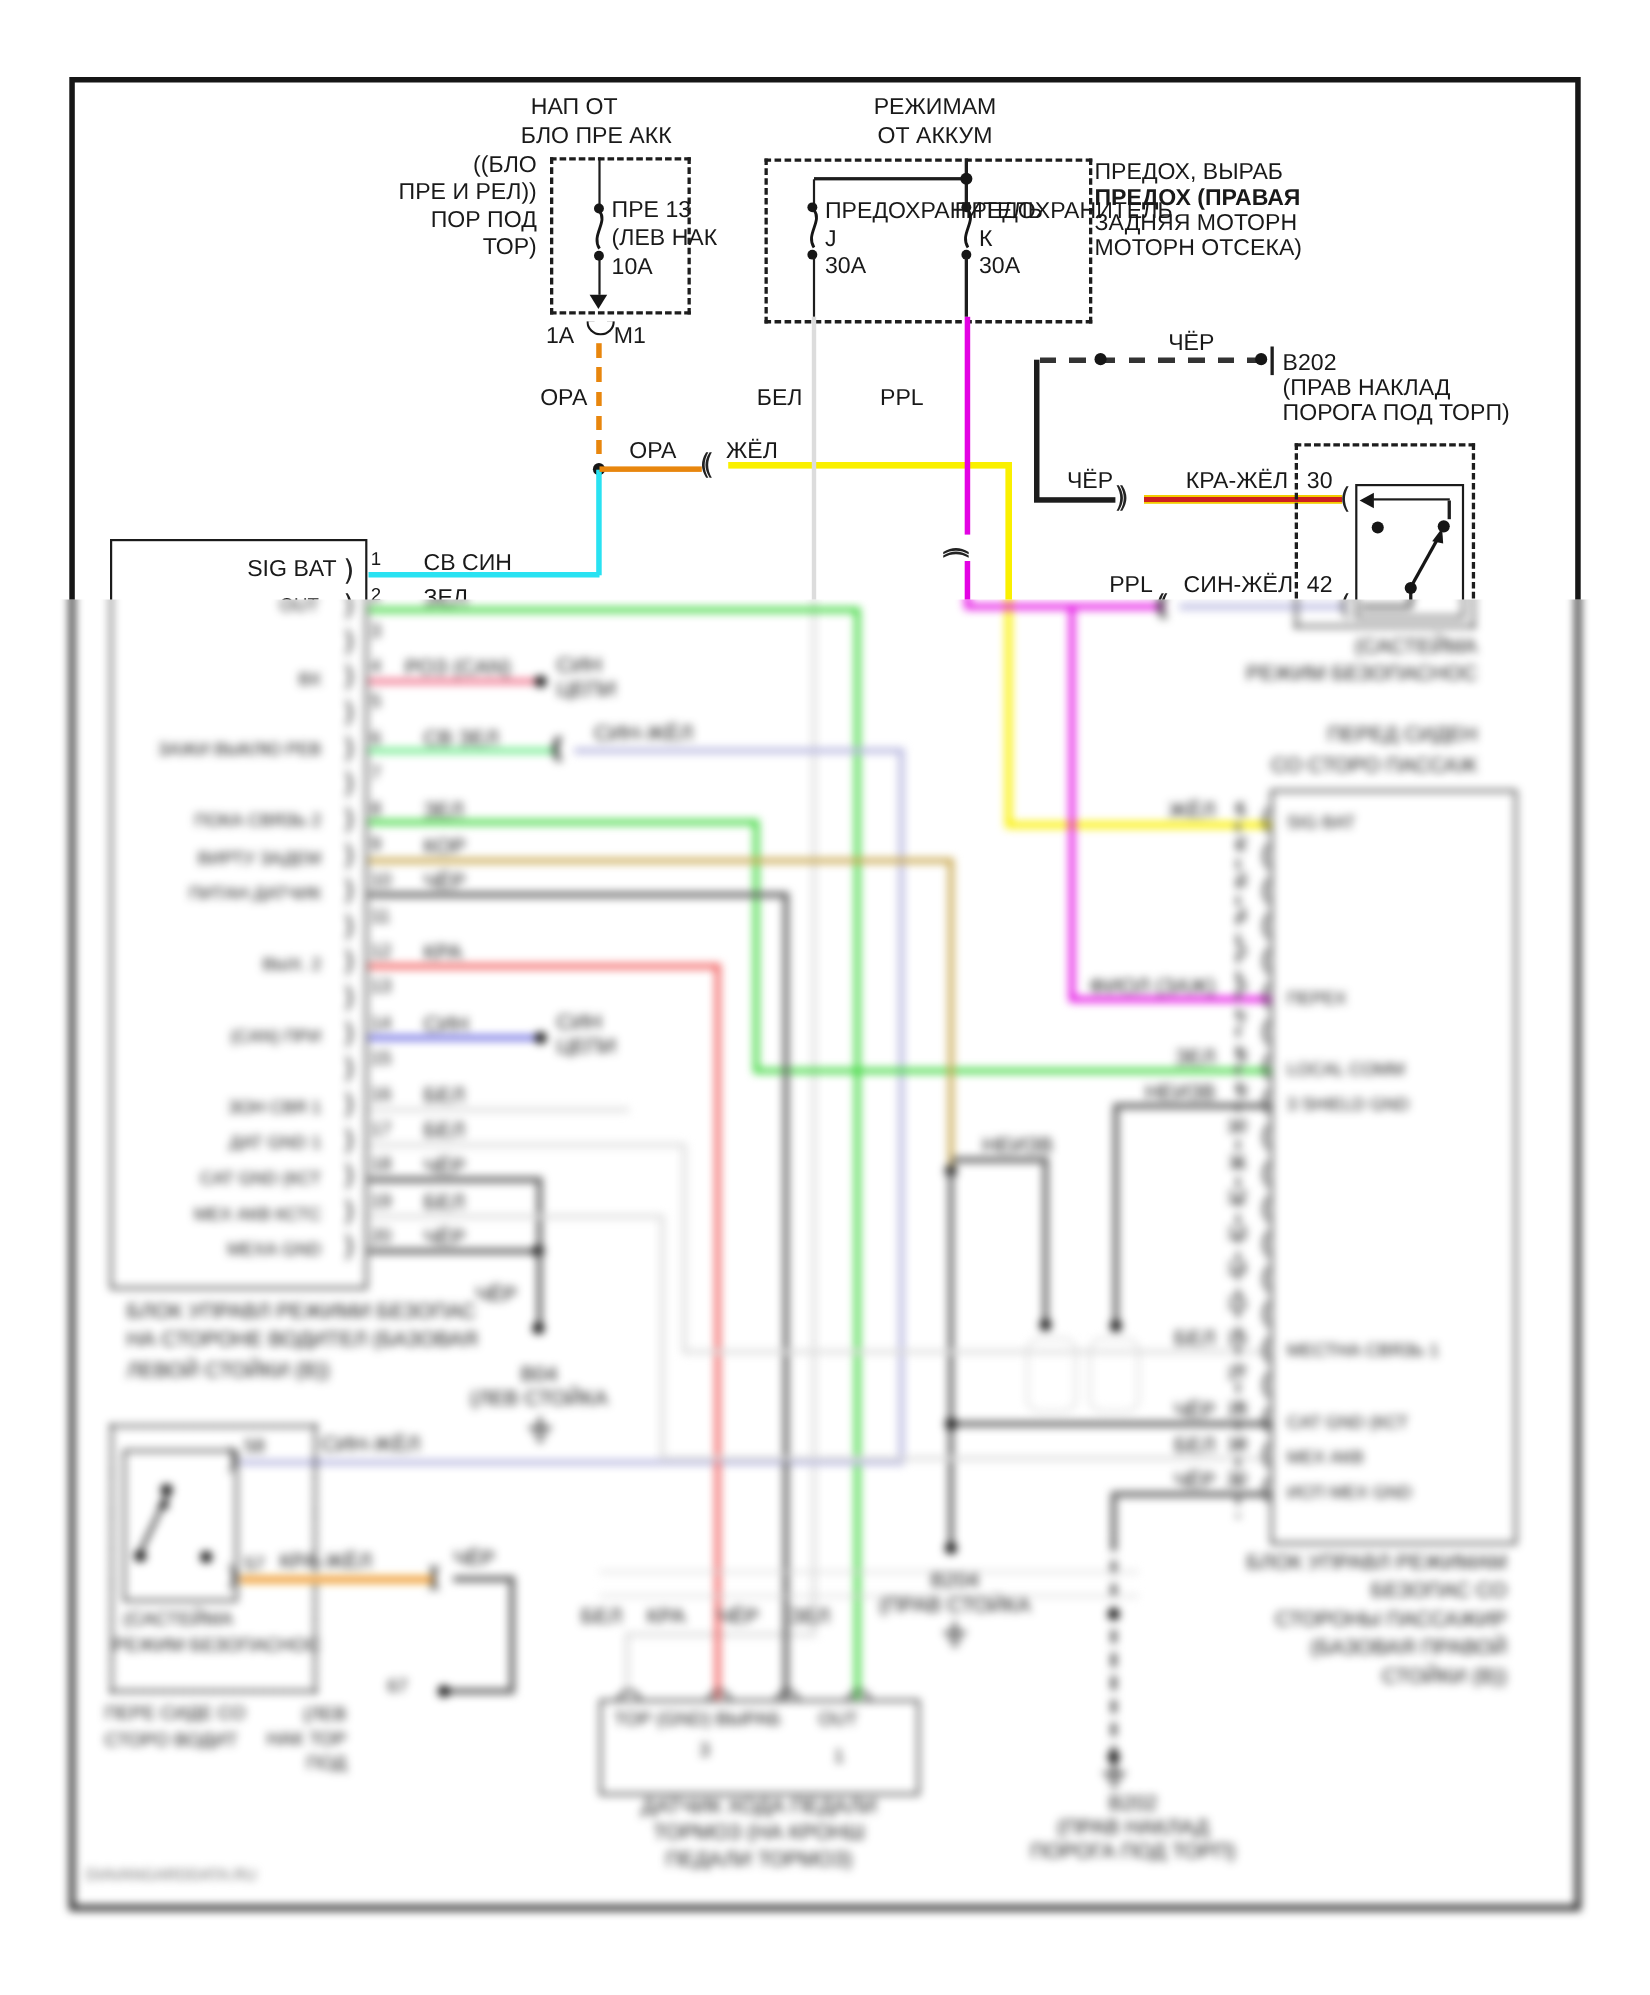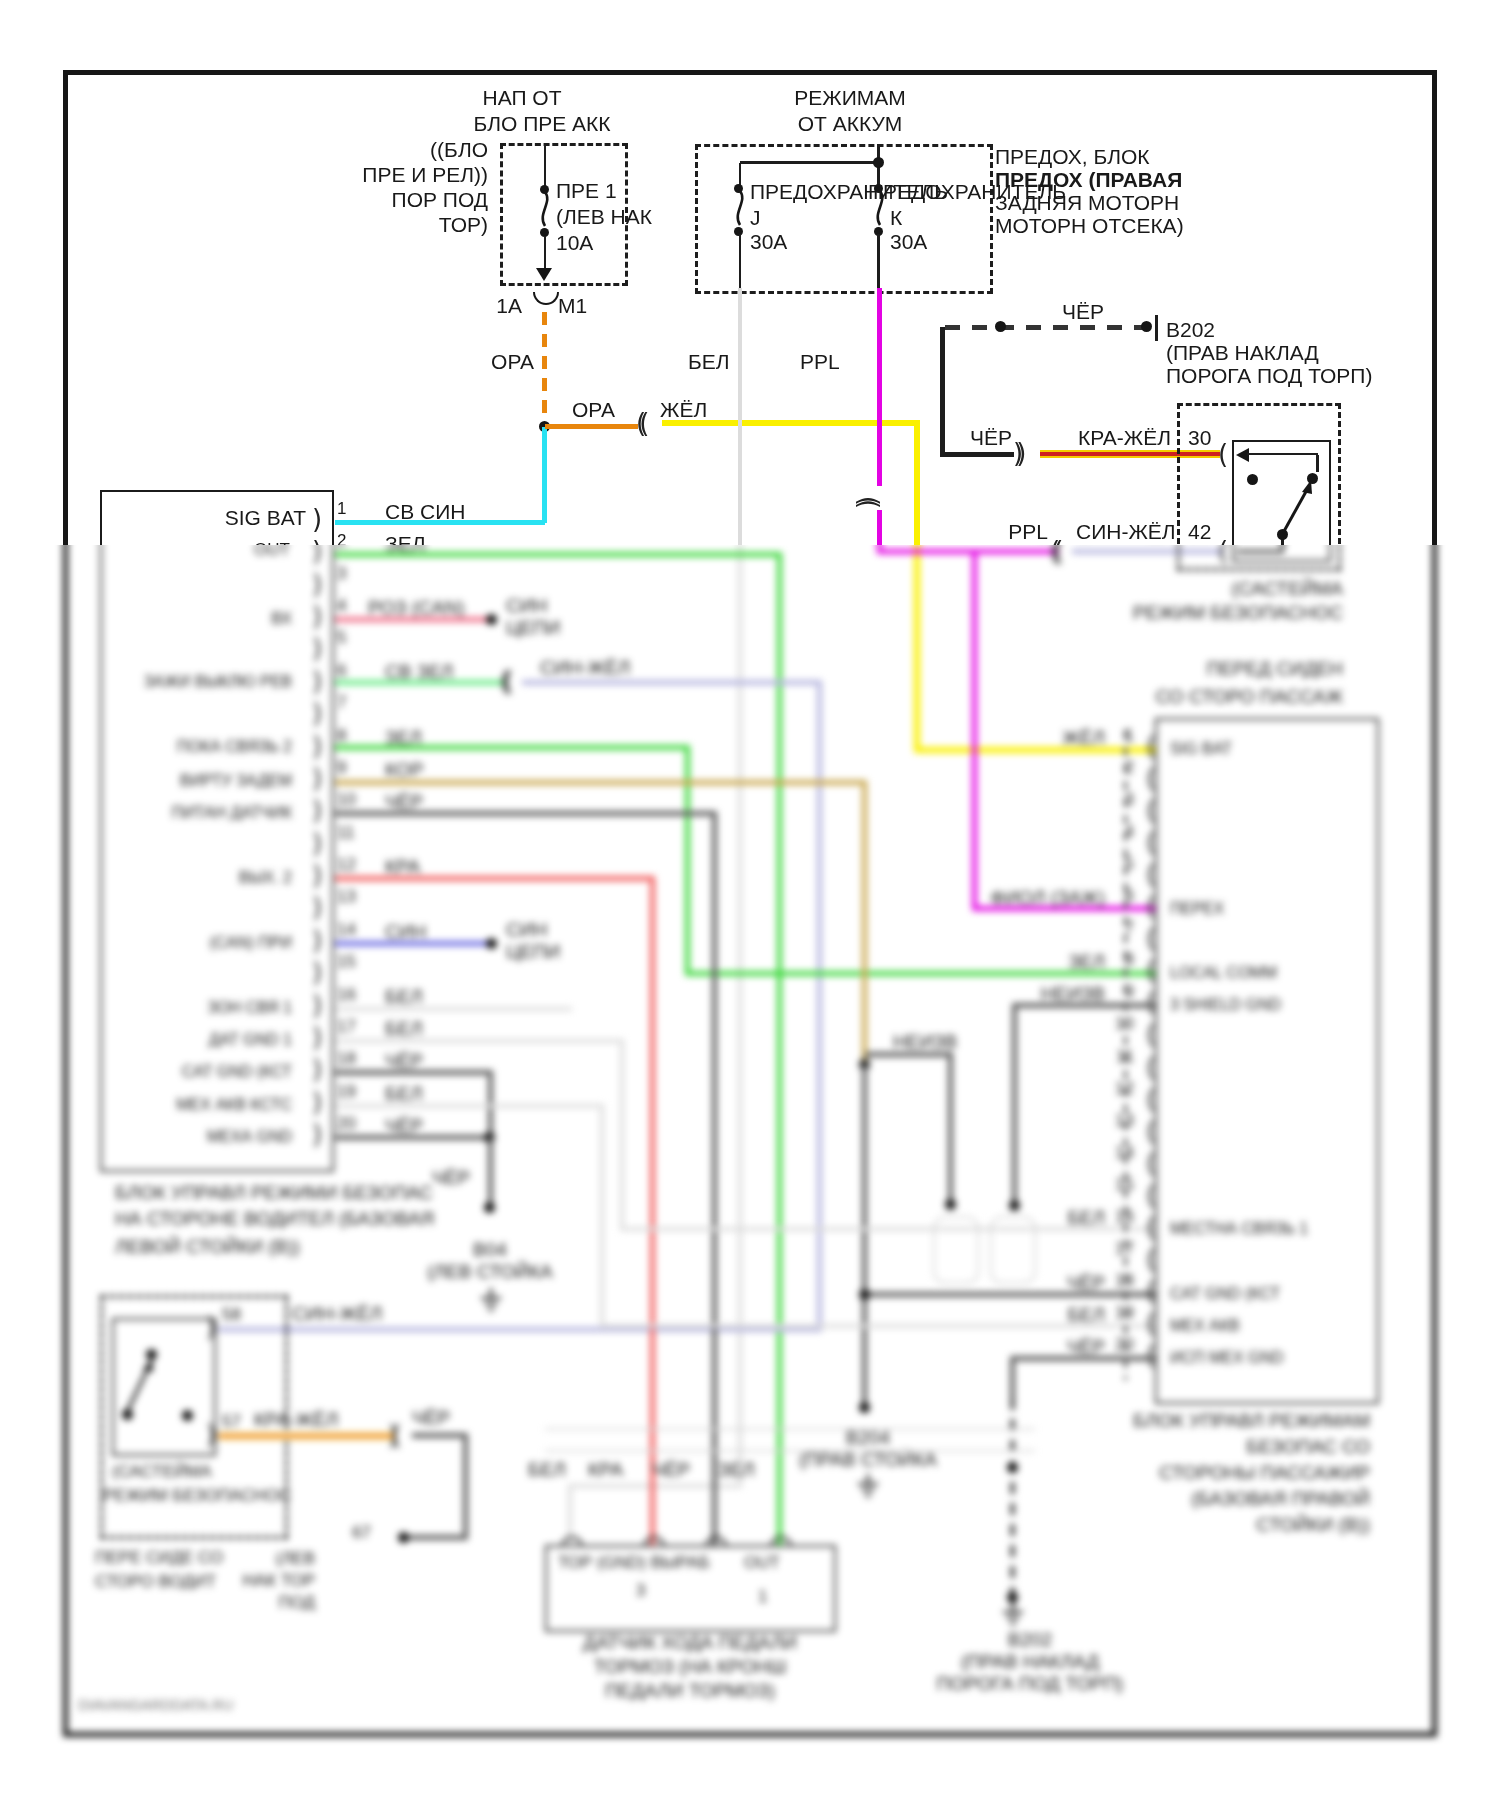--- a/index.html
+++ b/index.html
@@ -44,35 +44,35 @@
   <div style="position:absolute;left:63px;top:70px;width:1364px;height:1657px;border:5px solid #161616;"></div>
 
   <span class="t ctr" style="left:442px;top:86px;width:160px;">НАП ОТ</span>
   <span class="t ctr" style="left:462px;top:112px;width:160px;">БЛО ПРЕ АКК</span>
   <span class="t ra" style="left:360px;top:138px;width:128px;">((БЛО</span>
   <span class="t ra" style="left:360px;top:163px;width:128px;">ПРЕ И РЕЛ))</span>
   <span class="t ra" style="left:360px;top:188px;width:128px;">ПОР ПОД</span>
   <span class="t ra" style="left:360px;top:213px;width:128px;">ТОР)</span>
   <span class="t ctr" style="left:770px;top:86px;width:160px;">РЕЖИМАМ</span>
   <span class="t ctr" style="left:770px;top:112px;width:160px;">ОТ АККУМ</span>
-  <span class="t" style="left:995px;top:145px;">ПРЕДОХ, БЛОК</span>
+  <span class="t" style="left:995px;top:145px;">ПРЕДОХ, ВЫРАБ</span>
   <span class="t" style="left:995px;top:168px;font-weight:bold;">ПРЕДОХ (ПРАВАЯ</span>
   <span class="t" style="left:995px;top:191px;">ЗАДНЯЯ МОТОРН</span>
   <span class="t" style="left:995px;top:214px;">МОТОРН ОТСЕКА)</span>
 
   <div class="dashbox" style="left:500px;top:143px;width:122px;height:137px;"></div>
   <div class="wire c-bk" style="left:543.5px;top:143px;width:2.5px;height:45px;"></div>
   <div class="dot" style="left:540px;top:185px;width:9px;height:9px;"></div>
   <svg style="left:536px;top:192px;" width="18" height="38" viewBox="0 0 18 38">
           <path d="M9 0 C17 10 1 22 9 34" stroke="#161616" stroke-width="2.6" fill="none"></path>
         </svg>
   <div class="dot" style="left:540px;top:228px;width:9px;height:9px;"></div>
   <div class="wire c-bk" style="left:543.5px;top:236px;width:2.5px;height:32px;"></div>
   <div style="position:absolute;left:536px;top:268px;width:0;height:0;border-left:8px solid transparent;border-right:8px solid transparent;border-top:13px solid #161616;"></div>
-  <span class="t" style="left:556px;top:179px;">ПРЕ 1</span>
+  <span class="t" style="left:556px;top:179px;">ПРЕ 13</span>
   <span class="t" style="left:556px;top:205px;">(ЛЕВ НАК</span>
   <span class="t" style="left:556px;top:231px;">10А</span>
   <span class="t ra" style="left:486px;top:294px;width:36px;">1А</span>
   <div style="position:absolute;left:533px;top:292px;width:22px;height:11px;border:2.5px solid #161616;border-top:none;border-radius:0 0 22px 22px;"></div>
   <span class="t" style="left:558px;top:294px;">М1</span>
 
   <div class="wire dash-or" style="left:542px;top:312px;width:5px;height:112px;"></div>
   <span class="t ra" style="left:486px;top:350px;width:48px;">ОРА</span>
   <div class="dot" style="left:539px;top:421px;"></div>
 

